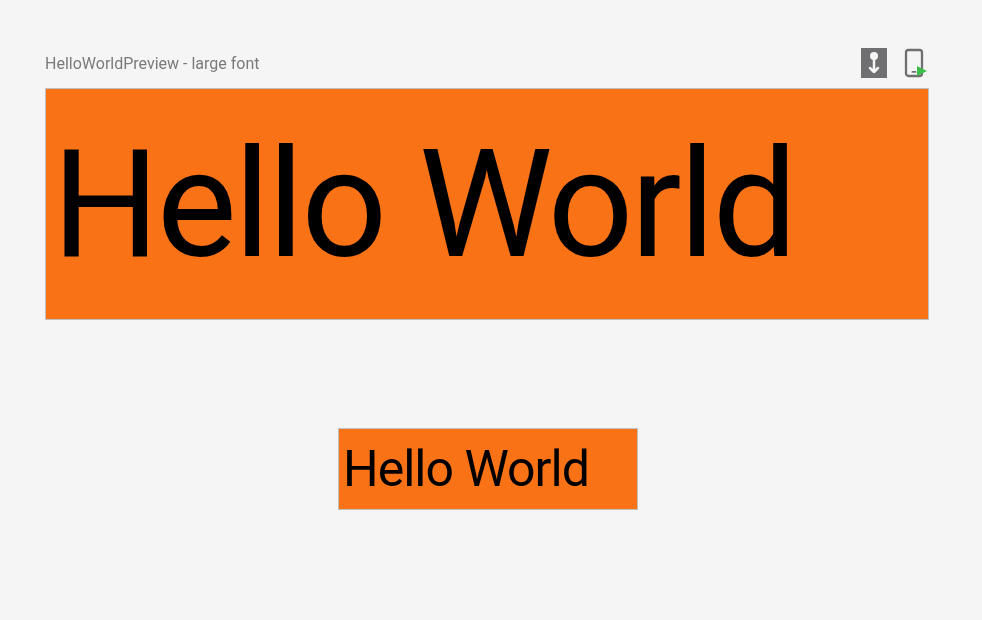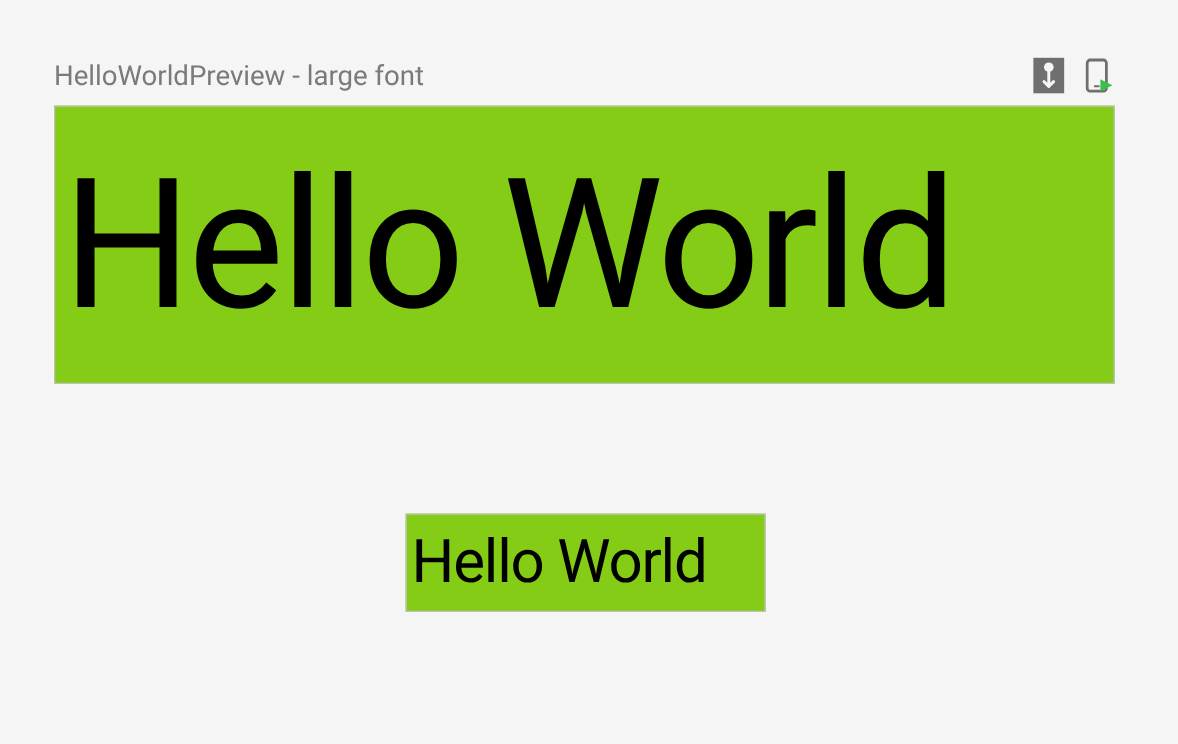--- a/index.html
+++ b/index.html
@@ -19,41 +19,41 @@
       position: absolute;
     }
     .preview-header {
       display: flex;
       align-items: center;
       justify-content: space-between;
       margin-bottom: 10px;
     }
     .preview-title {
       color: #7a7a7a;
-      font-size: 23px;
+      font-size: 16px;
       font-weight: 400;
       white-space: nowrap;
       overflow: hidden;
       text-overflow: ellipsis;
     }
     .preview-icons {
       display: flex;
       align-items: center;
       gap: 16px;
       margin-left: 10px;
       flex-shrink: 0;
     }
     .icon-button {
       display: inline-flex;
       align-items: center;
       justify-content: center;
       cursor: pointer;
     }
     .preview-pane {
-      background: #84cc16;
+      background: #f97316;
       border: 1px solid #c0c0c0;
       display: flex;
       align-items: center;
       justify-content: flex-start;
       overflow: hidden;
     }
     .preview-text-large {
       font-size: 151px;
       color: #000000;
       font-weight: 400;

